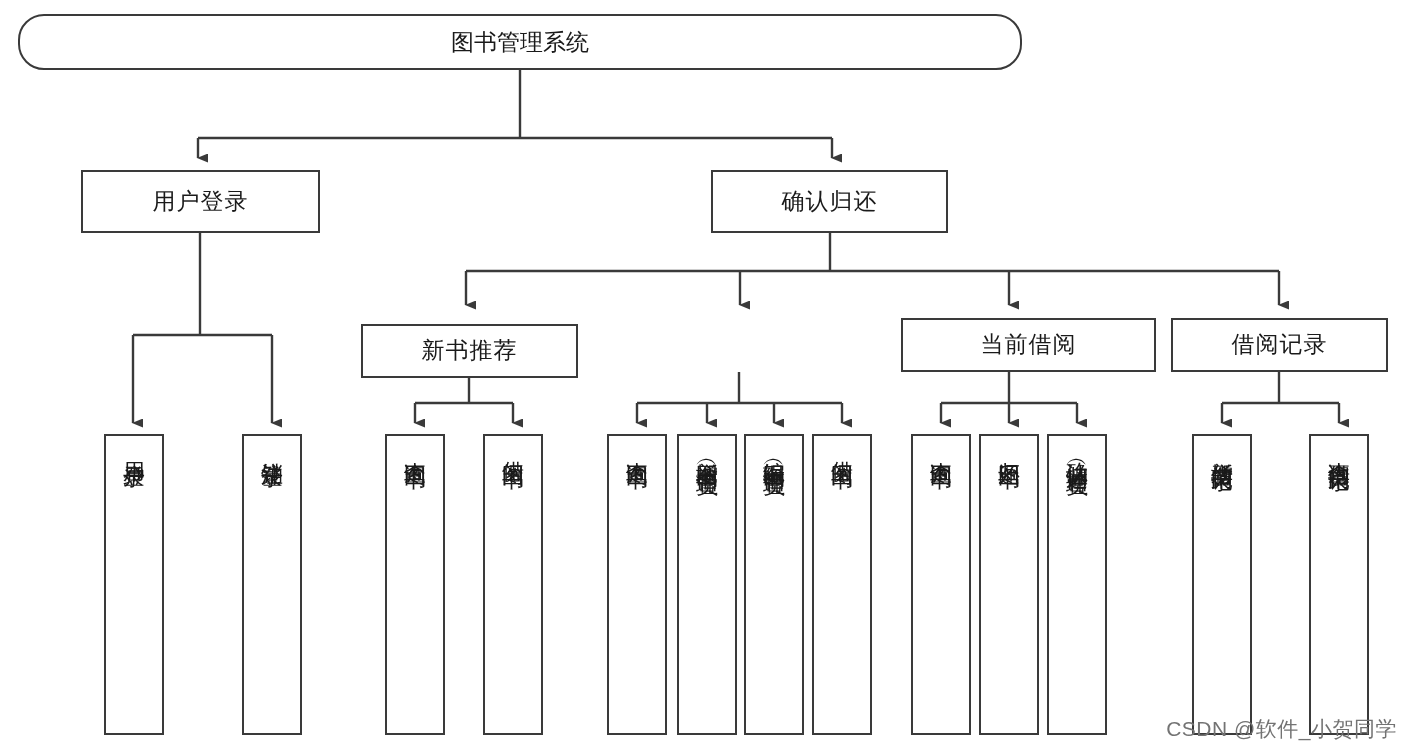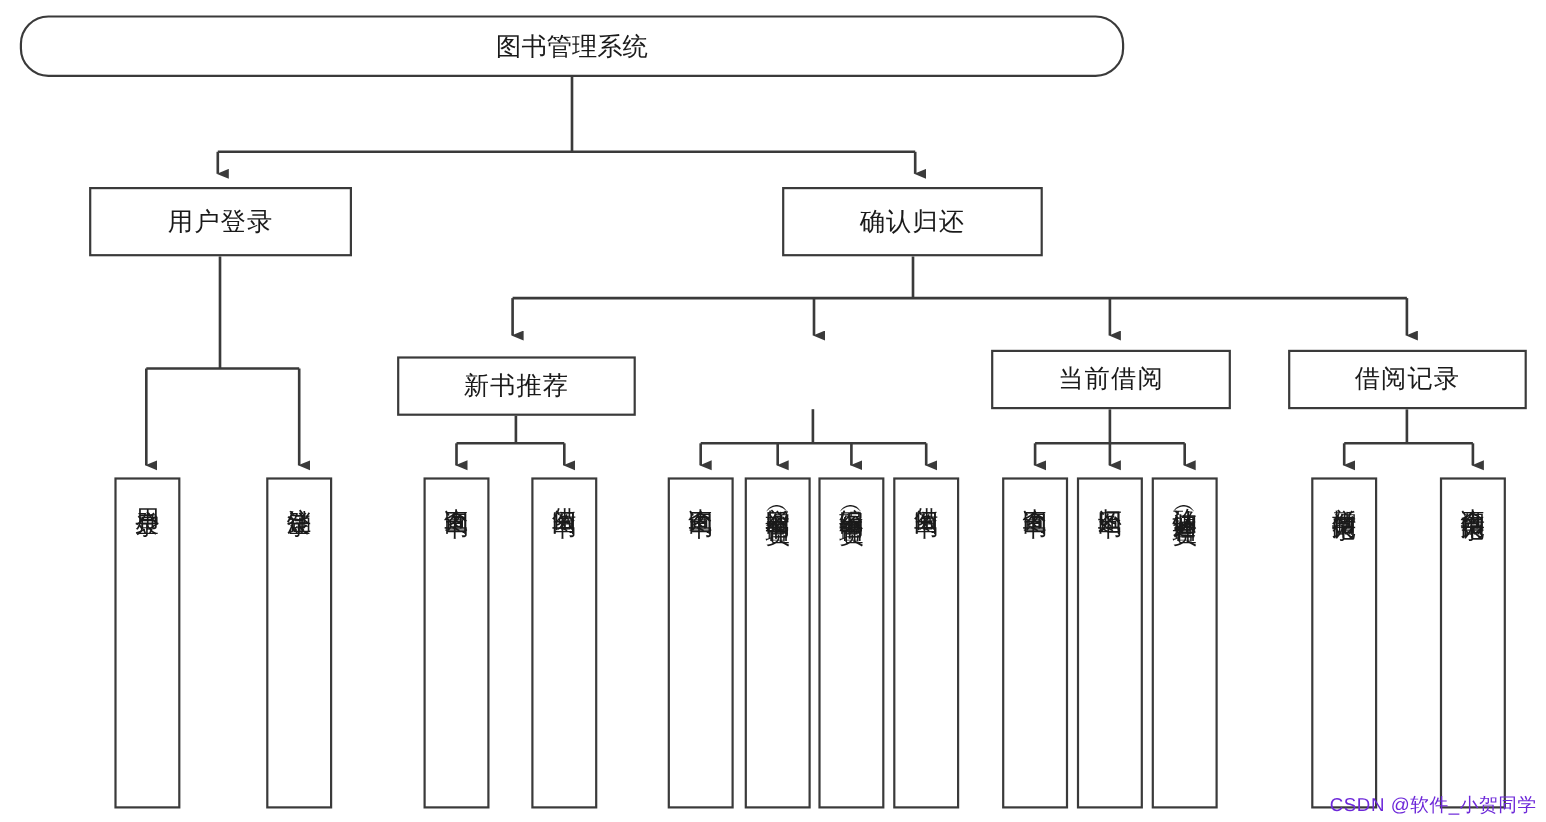--- a/index.html
+++ b/index.html
@@ -51,22 +51,22 @@
     font-size:22px;
     line-height:1.08;
     letter-spacing:2px;
     white-space:nowrap;
     color:#1a1a1a;
   }
   .watermark{
     position:absolute;
     right:8px;
     bottom:4px;
-    font-size:17px;
-    color:#6d28d9;
+    font-size:21px;
+    color:#737373;
     letter-spacing:0.5px;
     white-space:nowrap;
   }
 </style>
 </head>
 <body>
 
 <div id="stage">
 
   <svg class="links" viewBox="0 0 1405 747">
@@ -121,21 +121,21 @@
 
   <div class="node root" style="left:18px; top:14px; width:1004px; height:56px;">图书管理系统</div>
 
   <div class="node h" style="left:81px; top:170px; width:239px; height:63px;">用户登录</div>
 
   <div class="node h" style="left:711px; top:170px; width:237px; height:63px;">确认归还</div>
 
   <div class="node h" style="left:361px; top:324px; width:217px; height:54px;">新书推荐</div>
 
 
-  <div class="node h" style="left:901px; top:318px; width:218px; height:54px;">当前借阅</div>
+  <div class="node h" style="left:901px; top:318px; width:255px; height:54px;">当前借阅</div>
 
   <div class="node h" style="left:1171px; top:318px; width:217px; height:54px;">借阅记录</div>
 
   <div class="node v" style="left:104px; top:434px; width:60px; height:301px;">
     <span class="vtext">用户登录</span>
   </div>
   <div class="node v" style="left:242px; top:434px; width:60px; height:301px;">
     <span class="vtext">注销登录</span>
   </div>
 

